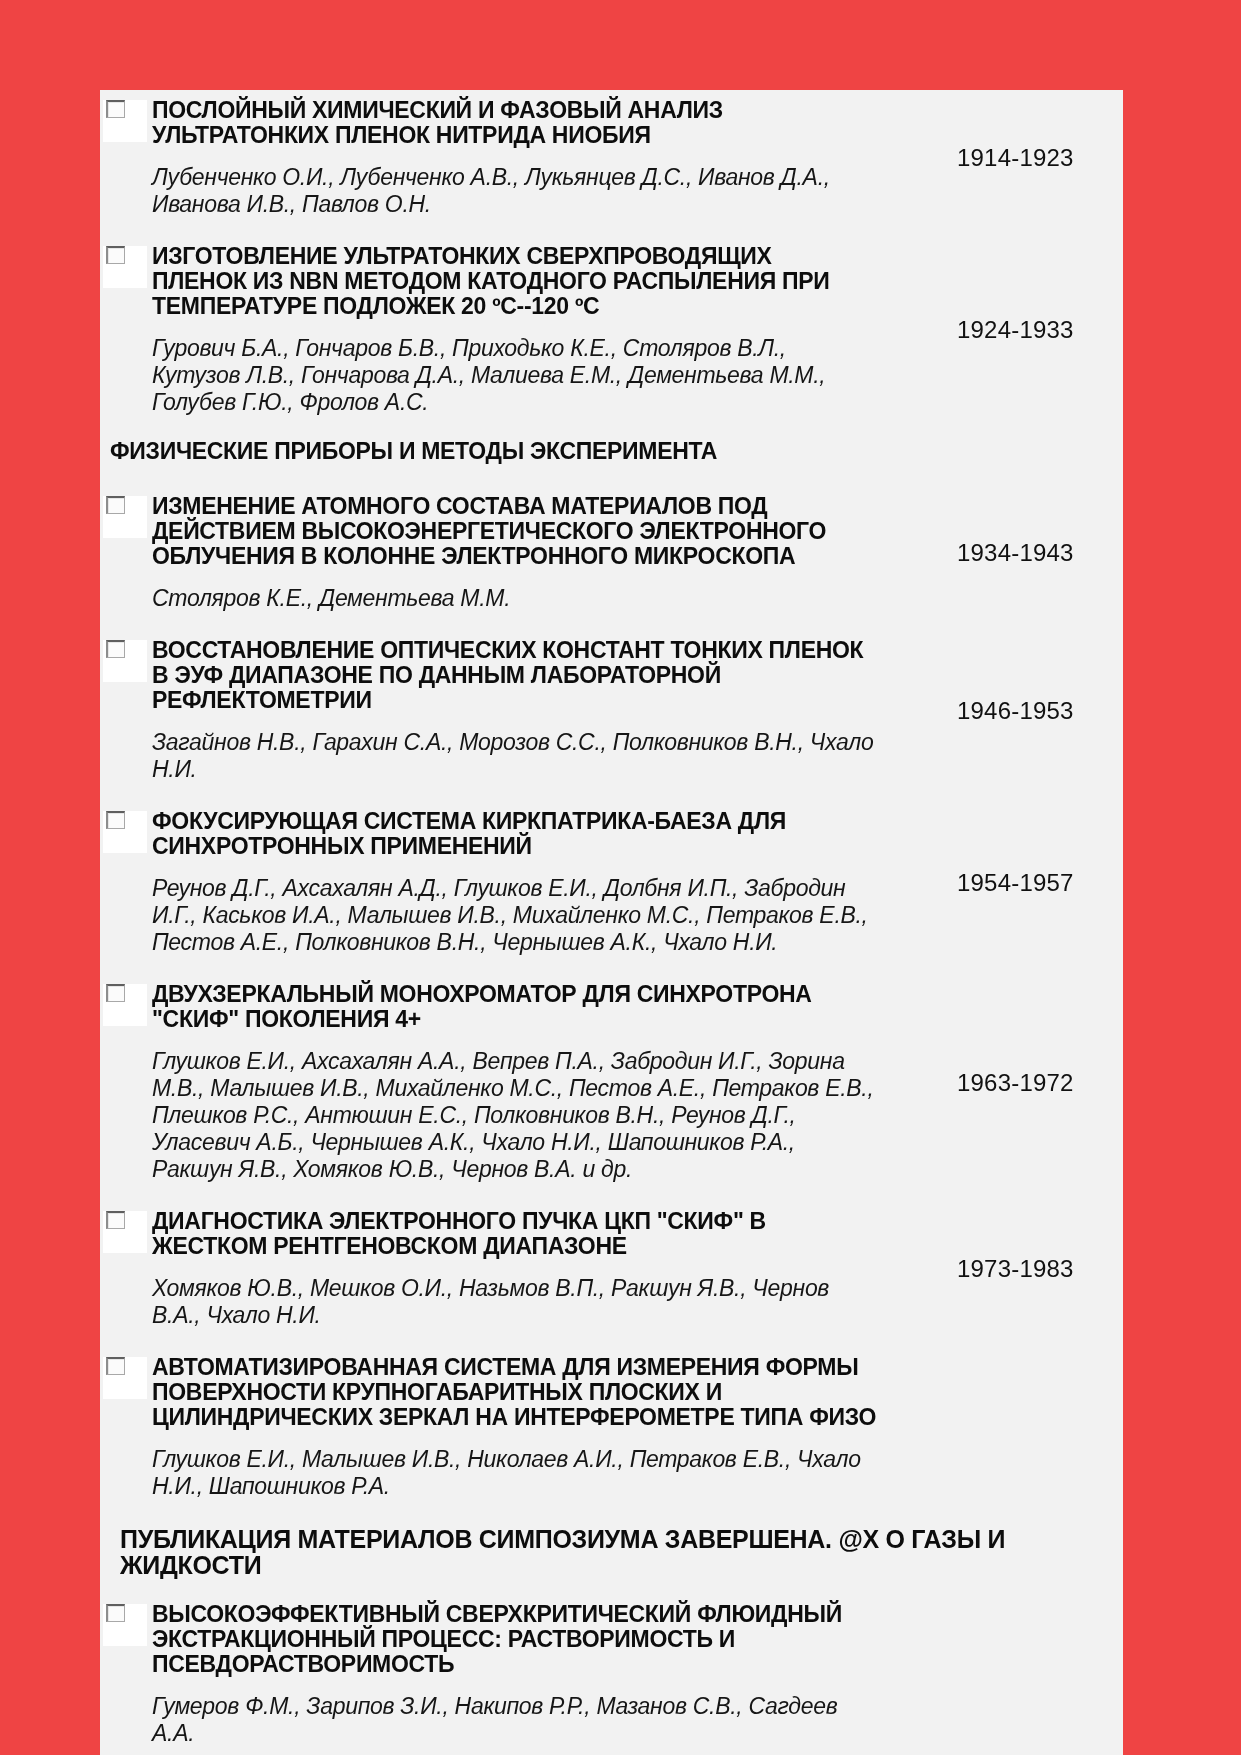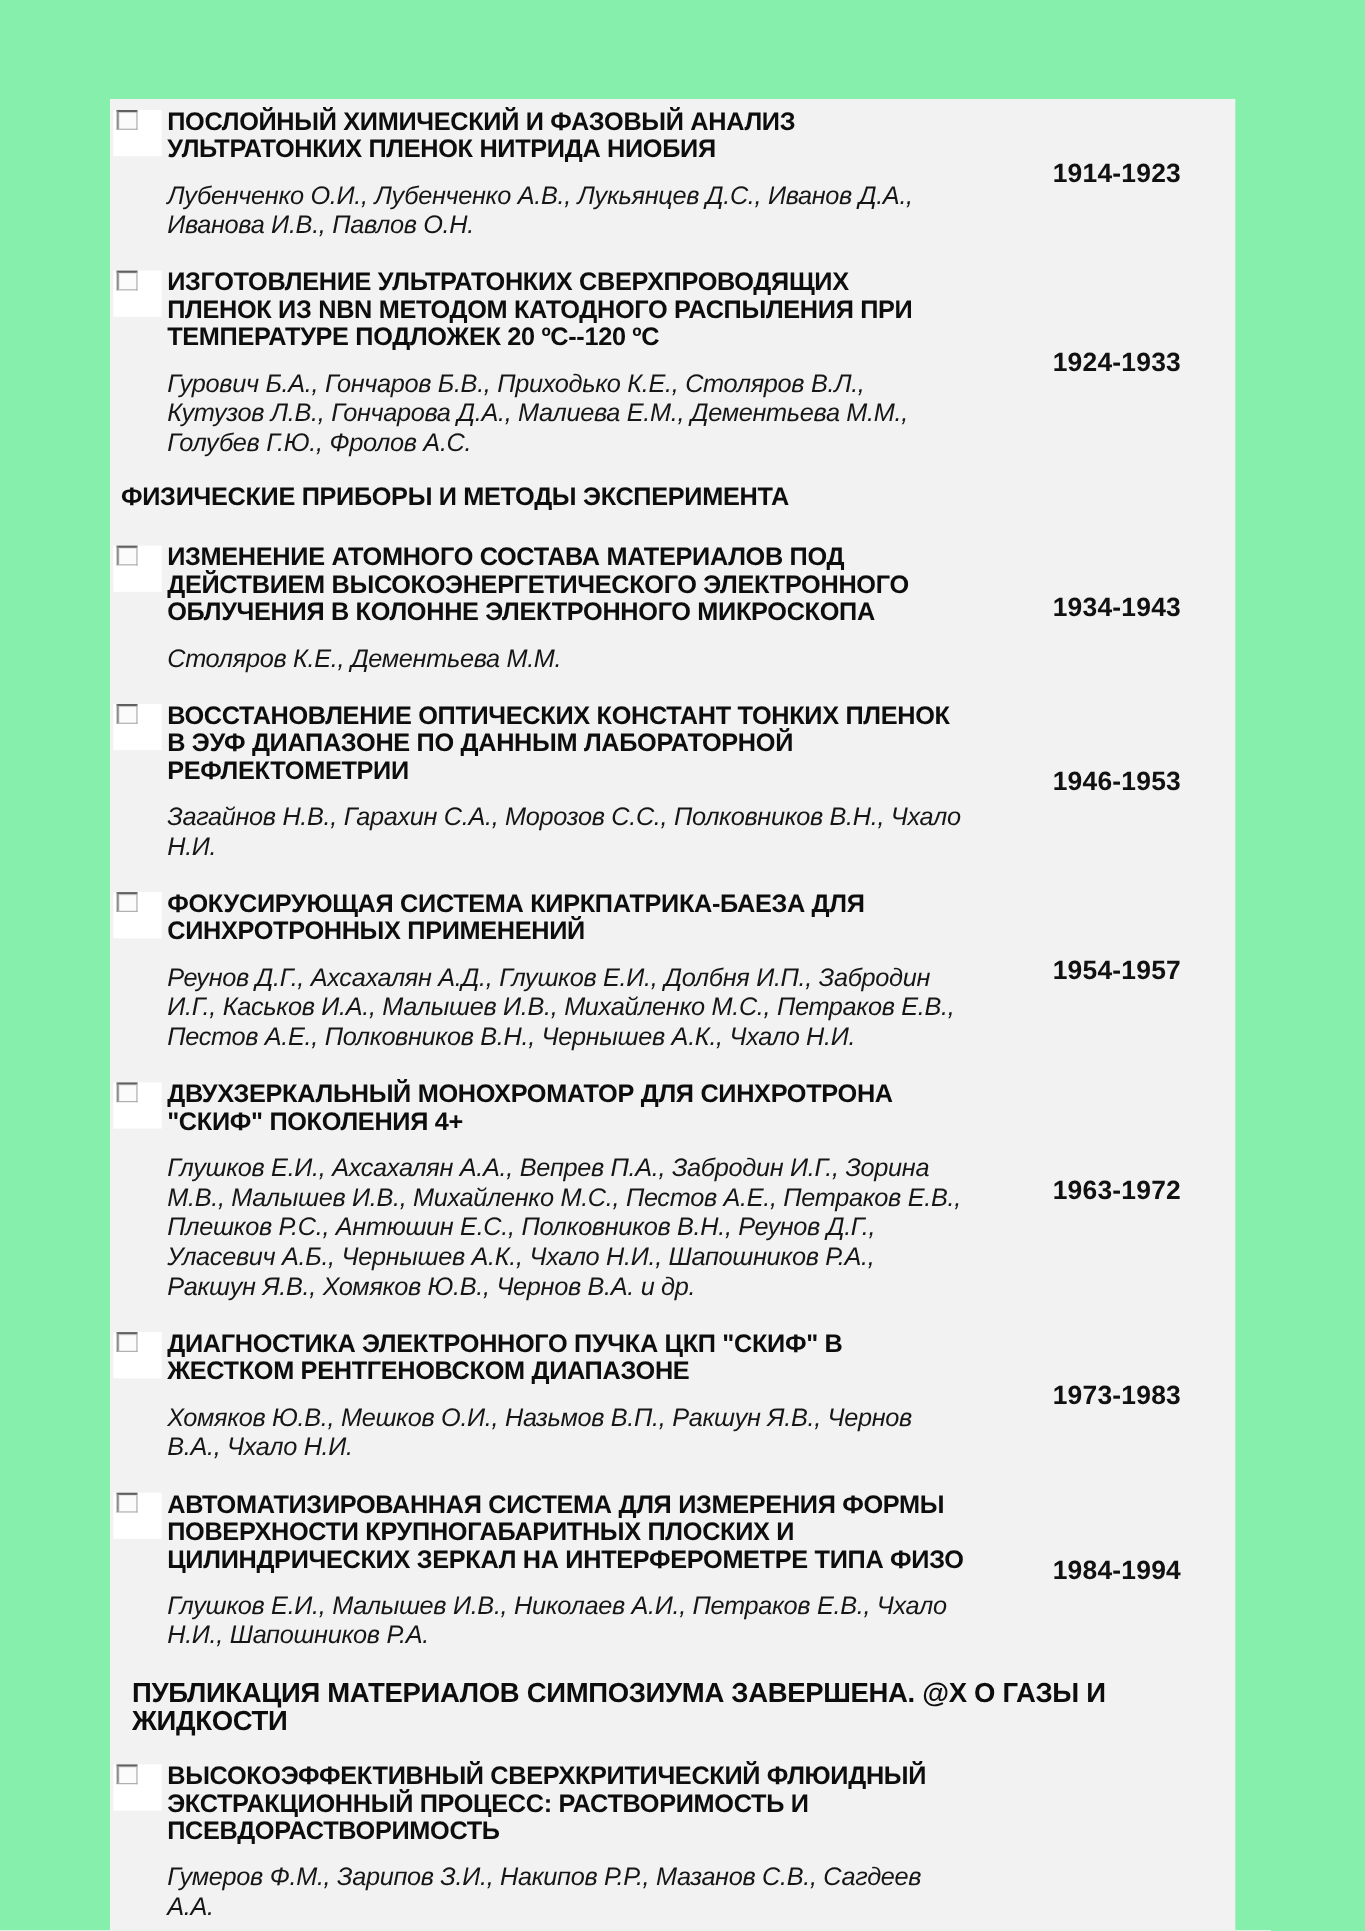--- a/index.html
+++ b/index.html
@@ -3,21 +3,21 @@
 <meta charset="utf-8">
 <style>
   html,body{margin:0;padding:0;}
   body{
     width:1241px;height:1755px;
     background:#ffffff;
     font-family:"Liberation Sans","DejaVu Sans",sans-serif;
     color:#101010;
     overflow:hidden;
   }
-  .page{position:relative;width:1241px;height:1755px;background:#86efac;}
+  .page{position:relative;width:1241px;height:1755px;background:#ef4444;}
   .panel{
     position:absolute;left:100px;top:90px;
     width:1023px;height:1665px;
     background:#f2f2f2;
     box-sizing:border-box;
     padding-top:8px;
   }
   .entry{display:flex;margin-bottom:26px;}
   .cb-cell{flex:0 0 49px;}
   .cb-wrap{width:44px;height:42px;background:#ffffff;margin-left:3px;}
@@ -38,21 +38,21 @@
     white-space:pre-line;color:#0d0d0d;
   }
   .authors{
     font-size:23px;font-style:italic;line-height:27px;
     letter-spacing:-0.3px;
     white-space:pre-line;color:#161616;margin-top:16px;
   }
   .pages{
     flex:0 0 190px;display:flex;align-items:center;
     box-sizing:border-box;padding-left:24px;
-    font-size:24px;color:#111111;letter-spacing:0.2px;font-weight:bold;
+    font-size:24px;color:#111111;letter-spacing:0.2px;
   }
   .section-heading{
     font-size:23px;font-weight:bold;line-height:26px;
     letter-spacing:-0.3px;
     color:#0d0d0d;
     margin:-4px 10px 30px 10px;
   }
   .status-line{
     font-size:25px;font-weight:bold;line-height:26px;
     letter-spacing:-0.3px;
@@ -186,21 +186,20 @@
           <span class="cb"></span>
         </div>
       </div>
       <div class="txt">
         <div class="title">АВТОМАТИЗИРОВАННАЯ СИСТЕМА ДЛЯ ИЗМЕРЕНИЯ ФОРМЫ
 ПОВЕРХНОСТИ КРУПНОГАБАРИТНЫХ ПЛОСКИХ И
 ЦИЛИНДРИЧЕСКИХ ЗЕРКАЛ НА ИНТЕРФЕРОМЕТРЕ ТИПА ФИЗО</div>
         <div class="authors">Глушков Е.И., Малышев И.В., Николаев А.И., Петраков Е.В., Чхало
 Н.И., Шапошников Р.А.</div>
       </div>
-      <div class="pages">1984-1994</div>
     </div>
 
     <div class="status-line">ПУБЛИКАЦИЯ МАТЕРИАЛОВ СИМПОЗИУМА ЗАВЕРШЕНА. @Х О ГАЗЫ И ЖИДКОСТИ</div>
 
     <div class="entry">
       <div class="cb-cell">
         <div class="cb-wrap">
           <span class="cb"></span>
         </div>
       </div>

